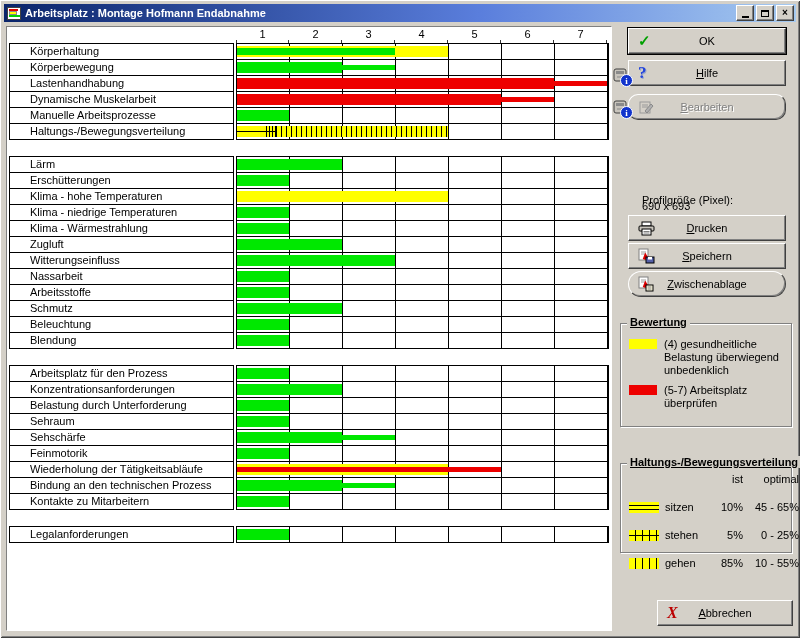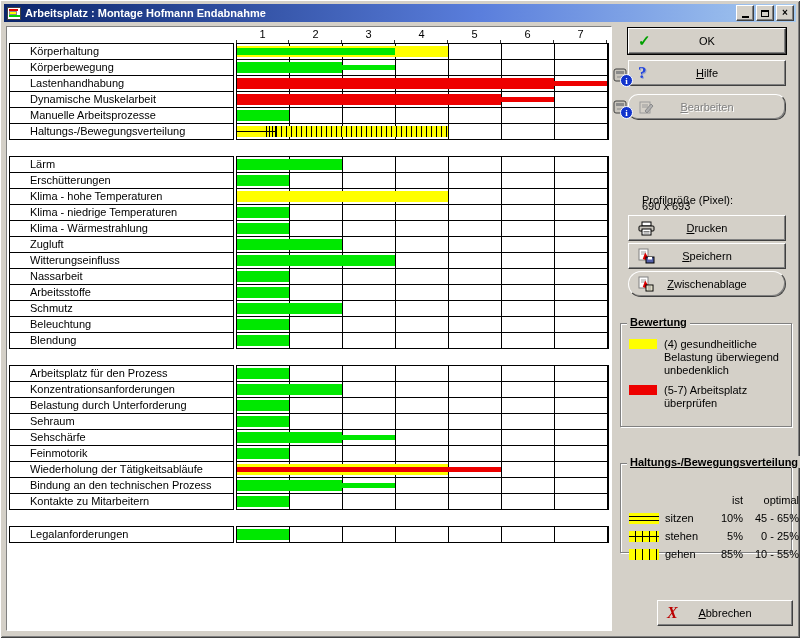--- a/index.html
+++ b/index.html
@@ -53,21 +53,21 @@
   .xmark{font-family:"Liberation Serif",serif;font-style:italic;font-weight:bold;font-size:16px;color:#bb0000;}
   .static-lbl{position:absolute;left:30px;}
   .info-btn{position:absolute;left:1px;width:21px;height:20px;cursor:default;}
 
   .gbox{position:absolute;left:8px;width:172px;border:1px solid #808080;box-shadow:inset 1px 1px 0 #fff,1px 1px 0 #fff;box-sizing:border-box;}
   .gbox-title{position:absolute;top:-8px;left:6px;background:#d4d0c8;padding:0 3px;font-weight:bold;text-decoration:underline;white-space:nowrap;}
   .bew-item{display:flex;margin:0 0 7px 8px;}
   .bew-swatch{width:28px;height:10px;margin-top:1px;flex:none;}
   .bew-txt{margin-left:7px;width:124px;line-height:13px;}
 
-  .halt-grid{display:grid;grid-template-columns:36px 46px 34px 56px;row-gap:6px;margin:30px 0 0 8px;align-items:center;}
+  .halt-grid{display:grid;grid-template-columns:36px 46px 34px 56px;row-gap:16px;margin:9px 0 0 8px;align-items:center;}
   .halt-head{text-align:right;padding-right:2px;}
   .halt-swatch{width:30px;height:11px;box-sizing:border-box;}
   .sw-sitzen{background-color:#ffff00;background-image:linear-gradient(to bottom,transparent 3px,#000 3px 4px,transparent 4px,transparent 7px,#000 7px 8px,transparent 8px);}
   .sw-stehen{background-color:#ffff00;background-image:linear-gradient(to bottom,transparent 5px,#000 5px 6px,transparent 6px),repeating-linear-gradient(90deg,transparent 0 6px,#000 6px 7px);}
   .sw-gehen{background-color:#ffff00;background-image:repeating-linear-gradient(90deg,transparent 0 6px,#000 6px 7px);}
   .halt-val{text-align:right;padding-right:2px;}
 </style>
 </head>
 <body>
 

